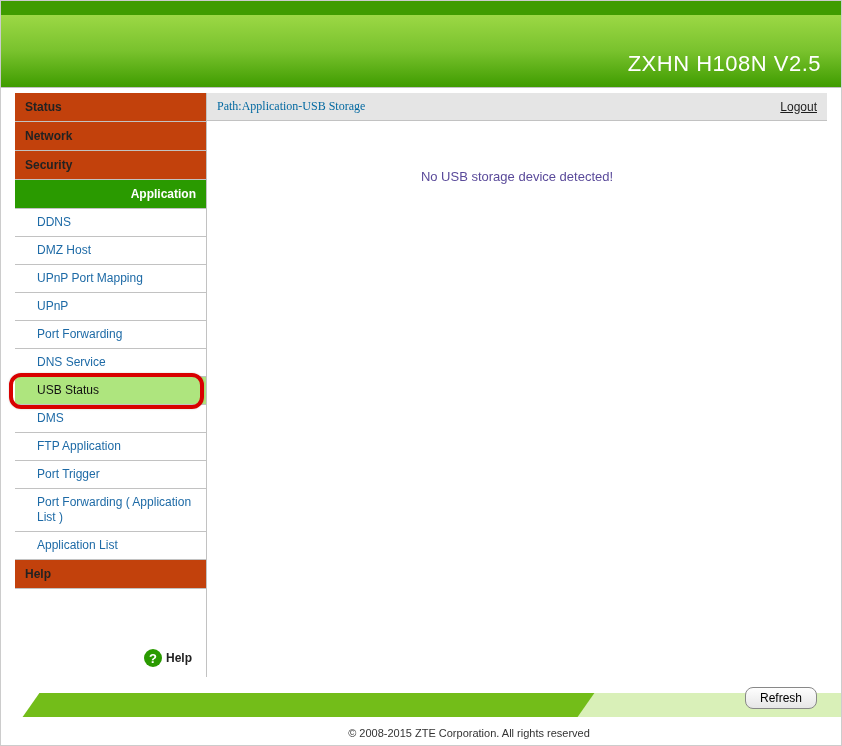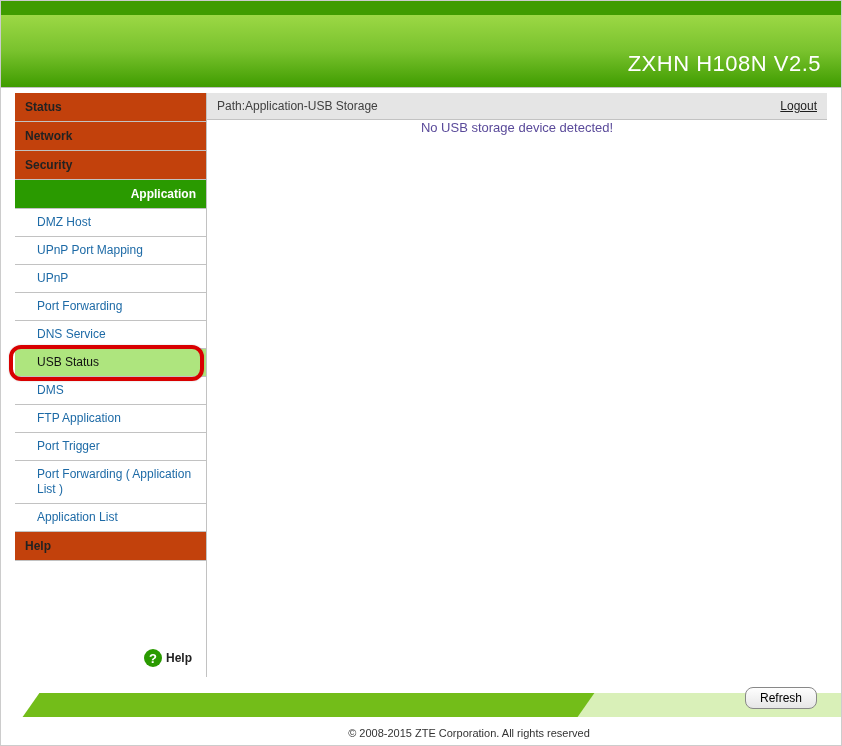--- a/index.html
+++ b/index.html
@@ -114,29 +114,30 @@
     flex-direction: column;
   }
   .path-bar {
     background: #e5e5e5;
     border-bottom: 1px solid #c2c2c2;
     padding: 6px 10px;
     display: flex;
     justify-content: space-between;
     align-items: center;
   }
-  .path-text { color: #404040; }
+  .path-text { color: #0369a1; font-family: Liberation Serif, serif; }
   .logout { color: #1d1d1d; text-decoration: underline; cursor: pointer; }
   .content-body {
     flex: 1;
     position: relative;
   }
   .status-msg {
     text-align: center;
     color: #5a4a9a;
+    margin-top: 48px;
     font-size: 13px;
   }
   .footer-area {
     position: absolute;
     left: 0; right: 0; bottom: 0;
     height: 60px;
   }
   .footer-stripe {
     position: absolute;
     left: 0;
@@ -193,20 +194,21 @@
 </div>
 
 <div class="layout">
 
   <div class="sidebar">
     <div class="nav-top">Status</div>
     <div class="nav-top">Network</div>
     <div class="nav-top">Security</div>
     <div class="nav-top active">Application</div>
 
+    <div class="nav-sub">DDNS</div>
     <div class="nav-sub">DMZ Host</div>
     <div class="nav-sub">UPnP Port Mapping</div>
     <div class="nav-sub">UPnP</div>
     <div class="nav-sub">Port Forwarding</div>
     <div class="nav-sub">DNS Service</div>
 
     <div class="highlight-wrap">
       <div class="nav-sub selected">USB Status</div>
       <div class="highlight-ring"></div>
     </div>

